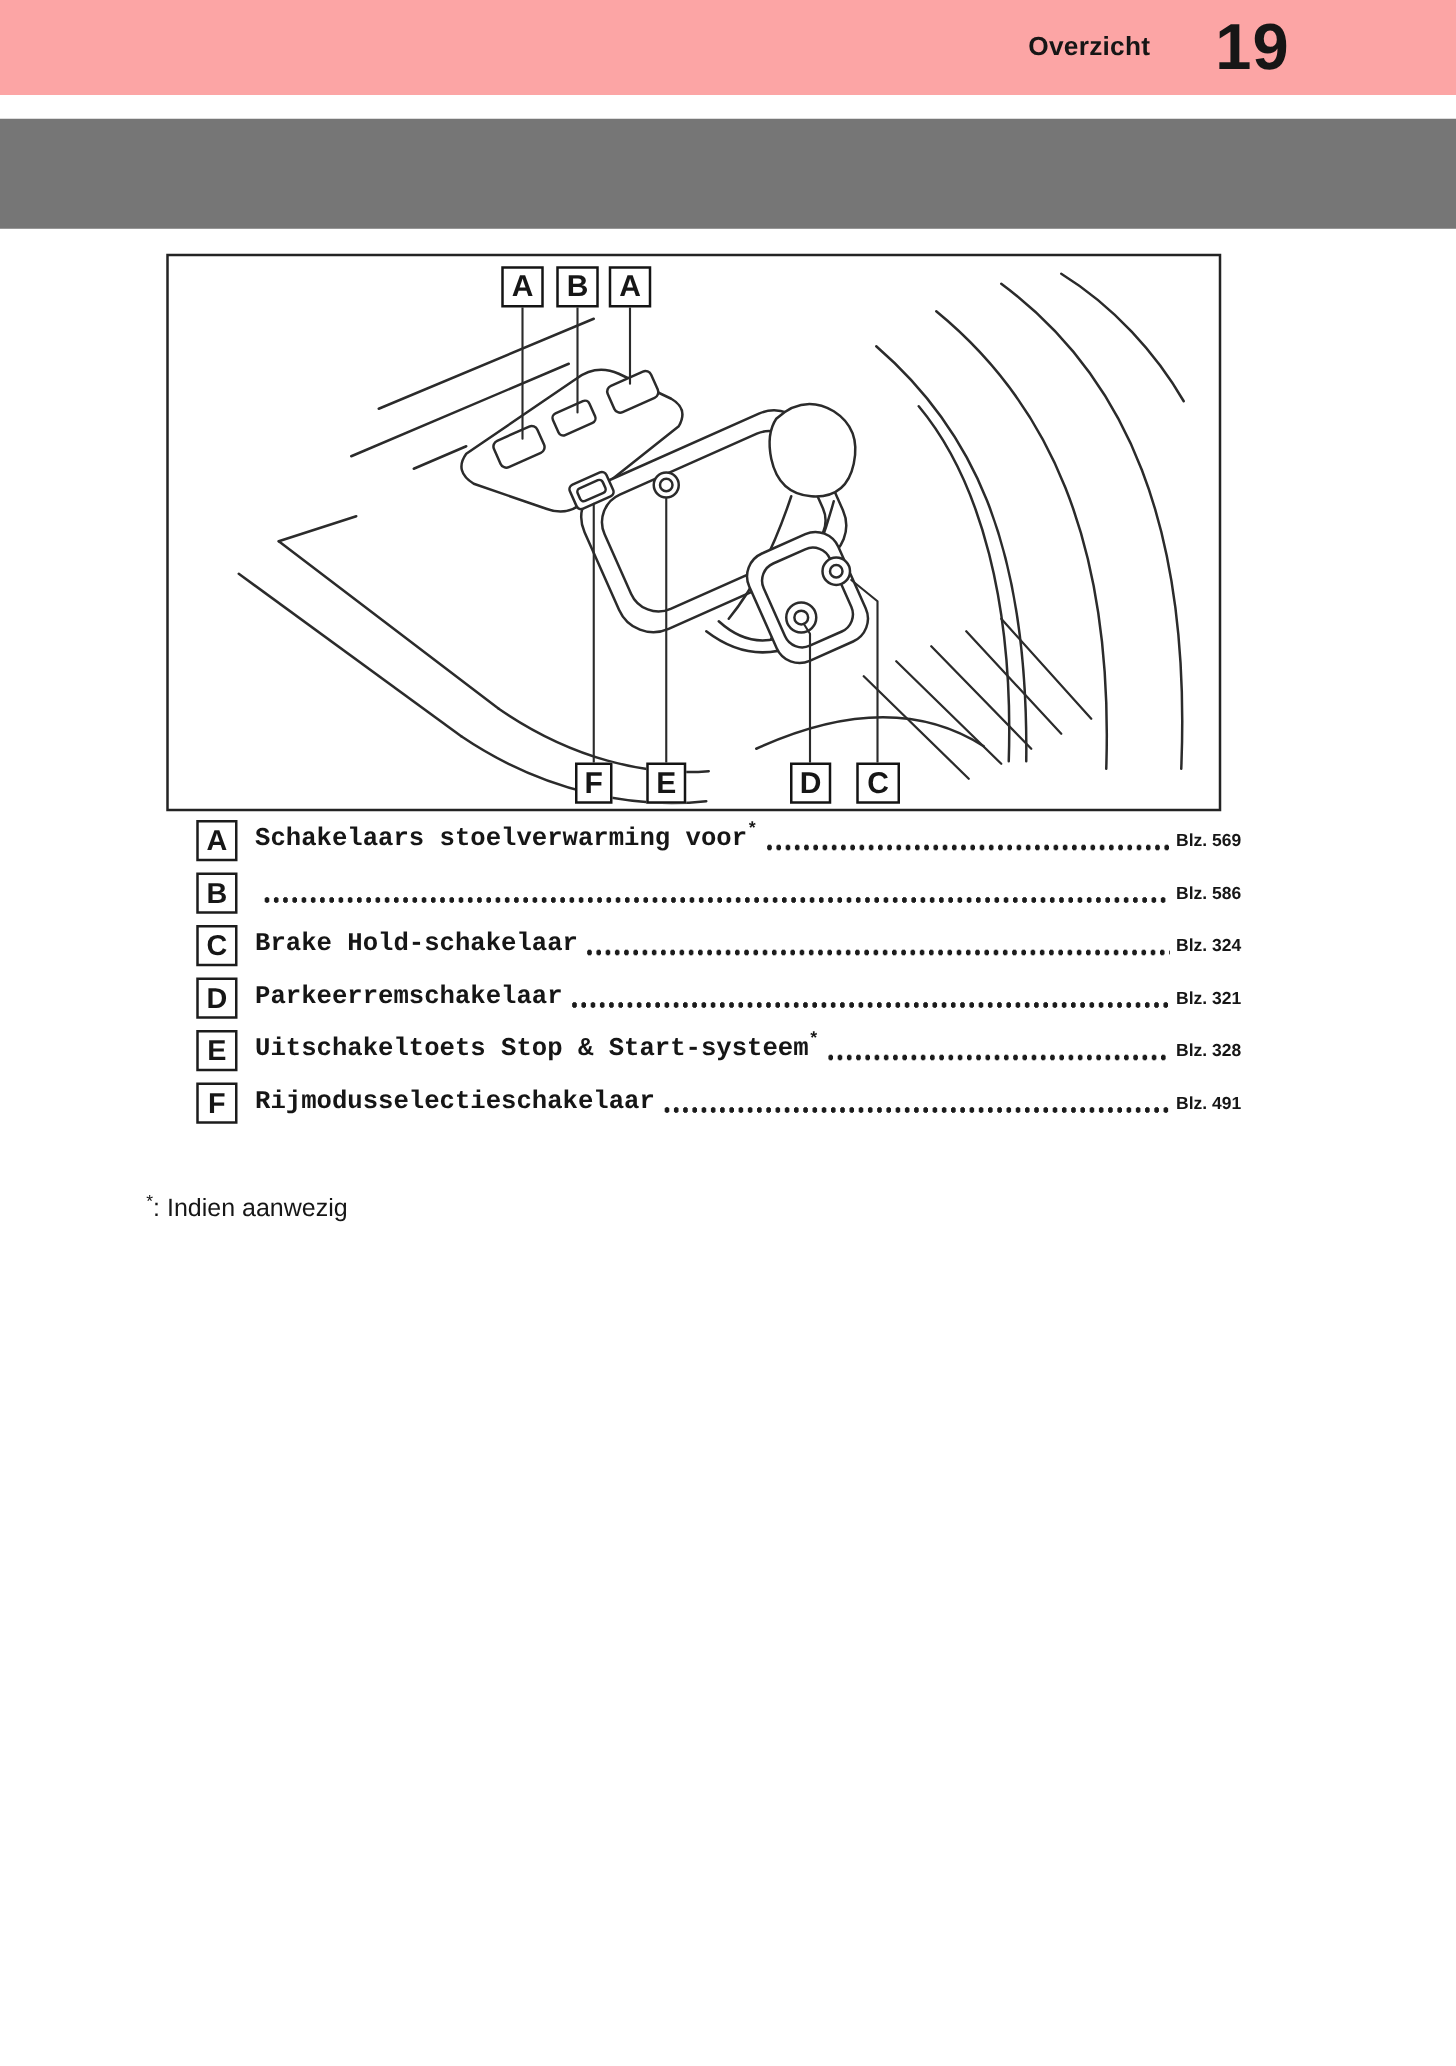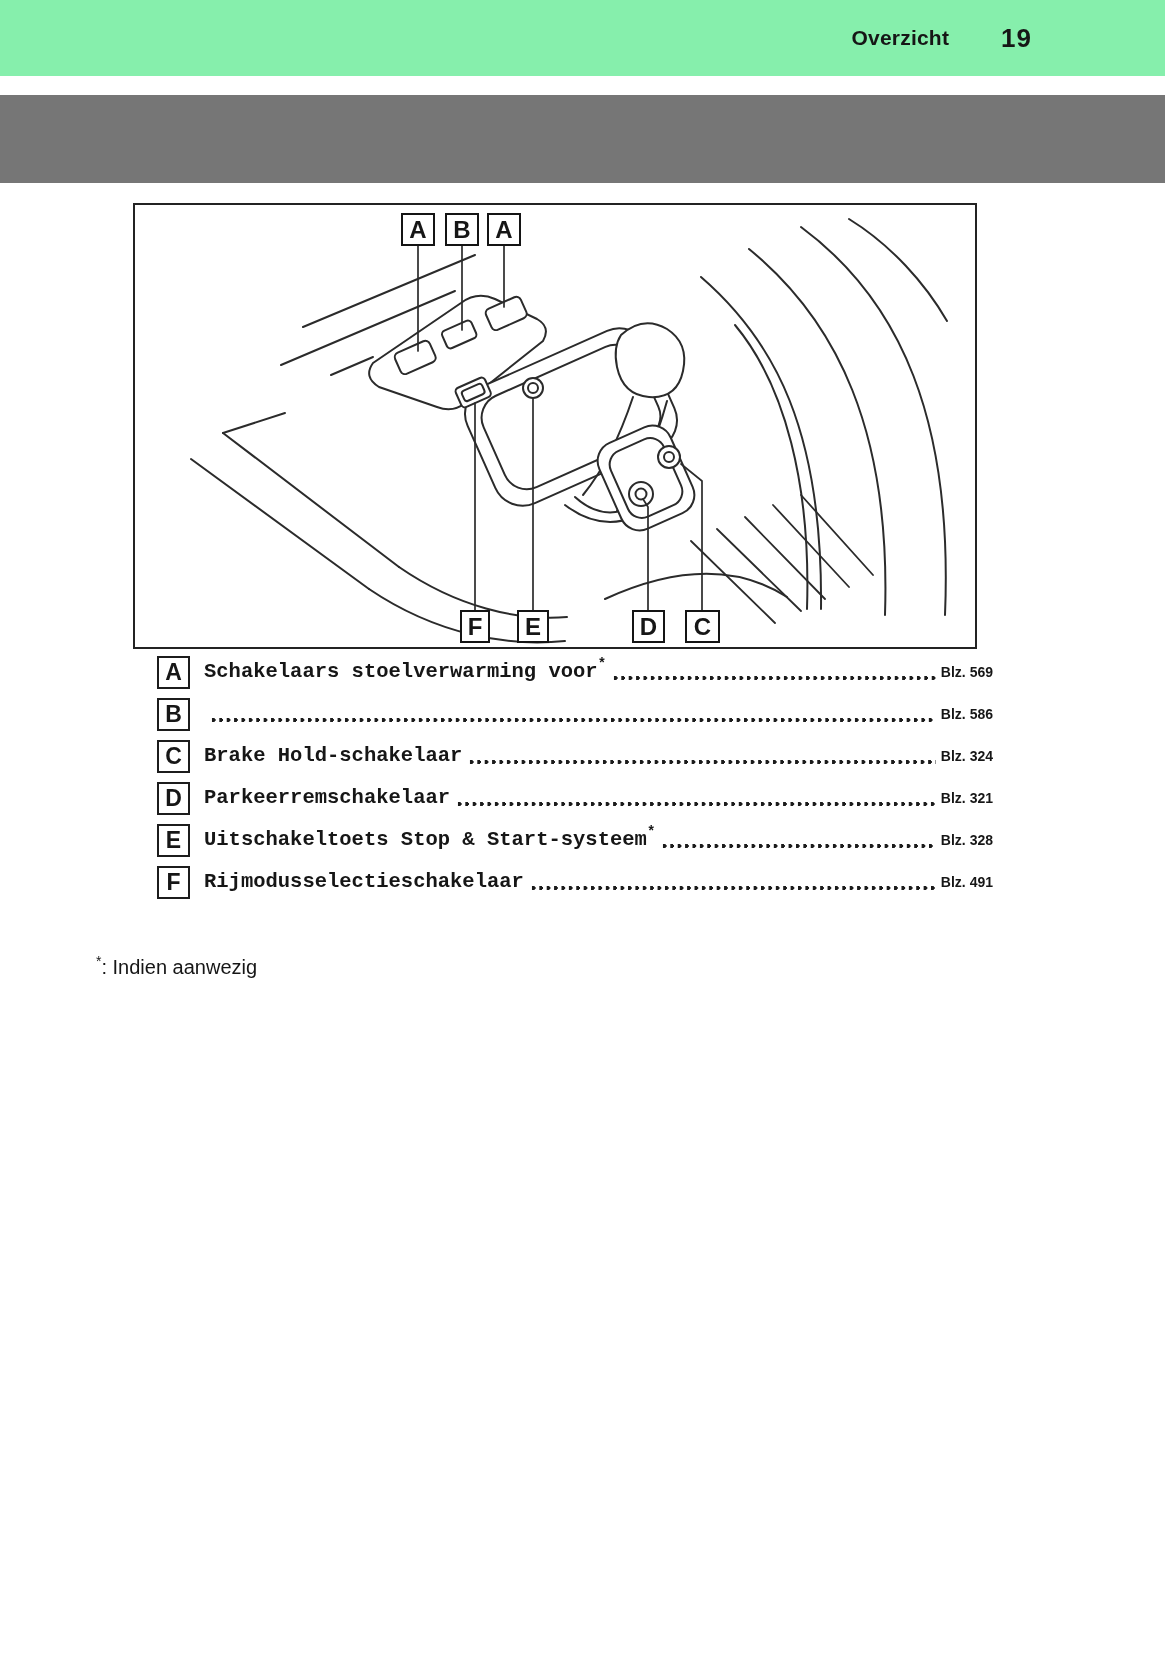--- a/index.html
+++ b/index.html
@@ -2,25 +2,25 @@
 <html><head>
 <meta charset="utf-8">
 <style>
   html,body{margin:0;padding:0;}
   body{
     width:1165px;height:1653px;position:relative;background:#ffffff;
     font-family:"Liberation Sans", sans-serif;color:#161616;overflow:hidden;
   }
   
   .header-bar{
-    position:absolute;left:0;top:0;width:1165px;height:76px;background:#86efac;
+    position:absolute;left:0;top:0;width:1165px;height:76px;background:#fca5a5;
     display:flex;align-items:center;justify-content:flex-end;padding-right:133px;box-sizing:border-box;gap:52px;
   }
   .section-title{font-weight:bold;font-size:21px;letter-spacing:.2px;}
-  .page-number{font-weight:bold;font-size:26px;letter-spacing:1px;}
+  .page-number{font-weight:bold;font-size:52px;letter-spacing:1px;}
   .accent-band{position:absolute;left:0;top:95px;width:1165px;height:88px;background:#767676;}
   
   .figure-box{
     position:absolute;left:133px;top:203px;width:840px;height:442px;
     border:2px solid #232323;box-sizing:content-box;background:#fff;
   }
   .figure-box svg{position:absolute;left:0;top:0;}
   .callout{
     position:absolute;box-sizing:border-box;height:33px;background:#fff;
     border:2px solid #141414;font-weight:bold;font-size:24px;line-height:29px;text-align:center;
@@ -43,21 +43,21 @@
   .label{flex:0 0 auto;font-size:20.5px;line-height:32px;white-space:nowrap;font-family:Liberation Mono, monospace;}
   .bold{font-weight:bold;}
   sup.star{font-size:14px;font-weight:bold;position:relative;top:-1px;vertical-align:super;line-height:0;}
   .leader{
     flex:1 1 auto;min-width:24px;height:32px;margin:0 5px 0 7px;
     background-image:radial-gradient(circle 2.1px at 2.6px 50%, #1b1b1b 98%, transparent 100%);
     background-size:7.4px 6px;background-repeat:repeat-x;background-position:left bottom 7px;
   }
   .pageref{flex:0 0 auto;font-size:14px;line-height:32px;white-space:nowrap;}
   
-  .footnote{position:absolute;left:96px;top:952px;font-size:20px;line-height:30px;}
+  .footnote{position:absolute;left:117px;top:952px;font-size:20px;line-height:30px;}
   .footnote sup{font-size:14px;vertical-align:super;line-height:0;}
 </style>
 </head>
 <body>
 
 <div class="header-bar">
   <span class="section-title">Overzicht</span>
   <span class="page-number">19</span>
 </div>
 

